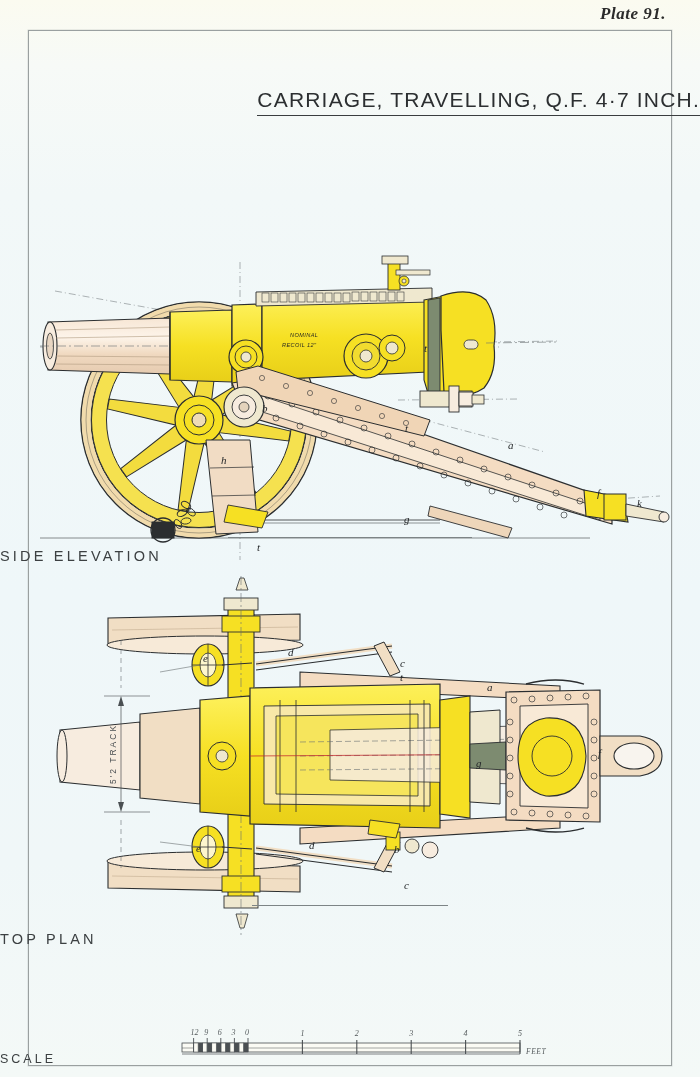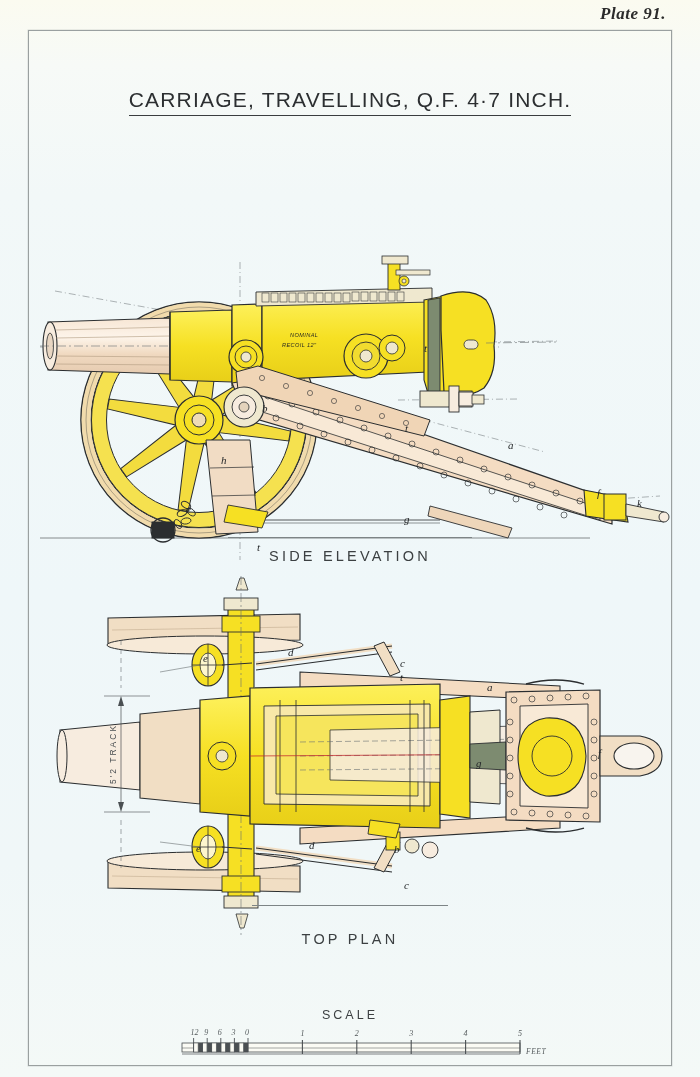--- a/index.html
+++ b/index.html
@@ -19,37 +19,37 @@
     position:absolute;left:28px;top:30px;width:644px;height:1036px;
     border:1px solid #9aa0a0;box-sizing:border-box;
     box-shadow:0 0 0 0.5px rgba(120,130,130,.25);
   }
   .plate-no{
     position:absolute;right:34px;top:4px;
     font-family:"Liberation Serif",serif;font-style:italic;font-weight:700;
     font-size:17px;color:#2b2b2b;letter-spacing:.5px;
   }
   
-  .title-wrap{position:absolute;left:0;top:88px;width:700px;text-align:center;}
+  .title-wrap{position:absolute;left:0;top:88px;width:700px;text-align:right;}
   .title{
     display:inline-block;
     font-family:"Liberation Sans",sans-serif;
     font-size:21px;color:#2c2f31;letter-spacing:1.2px;
     white-space:nowrap;
     border-bottom:1.4px solid #3a3d3f;
     padding-bottom:3px;
   }
   
   .caption{
-    position:absolute;width:700px;text-align:center;
+    position:absolute;width:700px;text-align:left;
     font-size:14.5px;letter-spacing:3.2px;color:#3c4042;
   }
   #cap-side{top:548px;}
   #cap-top{top:916px;margin-top:15px;}
-  #cap-scale{top:1008px;font-size:12.5px;letter-spacing:3px;}
+  #cap-scale{top:1052px;font-size:12.5px;letter-spacing:3px;}
   .hline{position:absolute;background:#7d8486;height:1px;}
   
   .draw{position:absolute;left:0;top:0;width:700px;height:1077px;}
   svg{display:block;}
   .lbl{
     font-family:"Liberation Serif",serif;font-style:italic;
     font-size:11px;fill:#25282a;
   }
   .stencil{
     font-family:"Liberation Sans",sans-serif;

